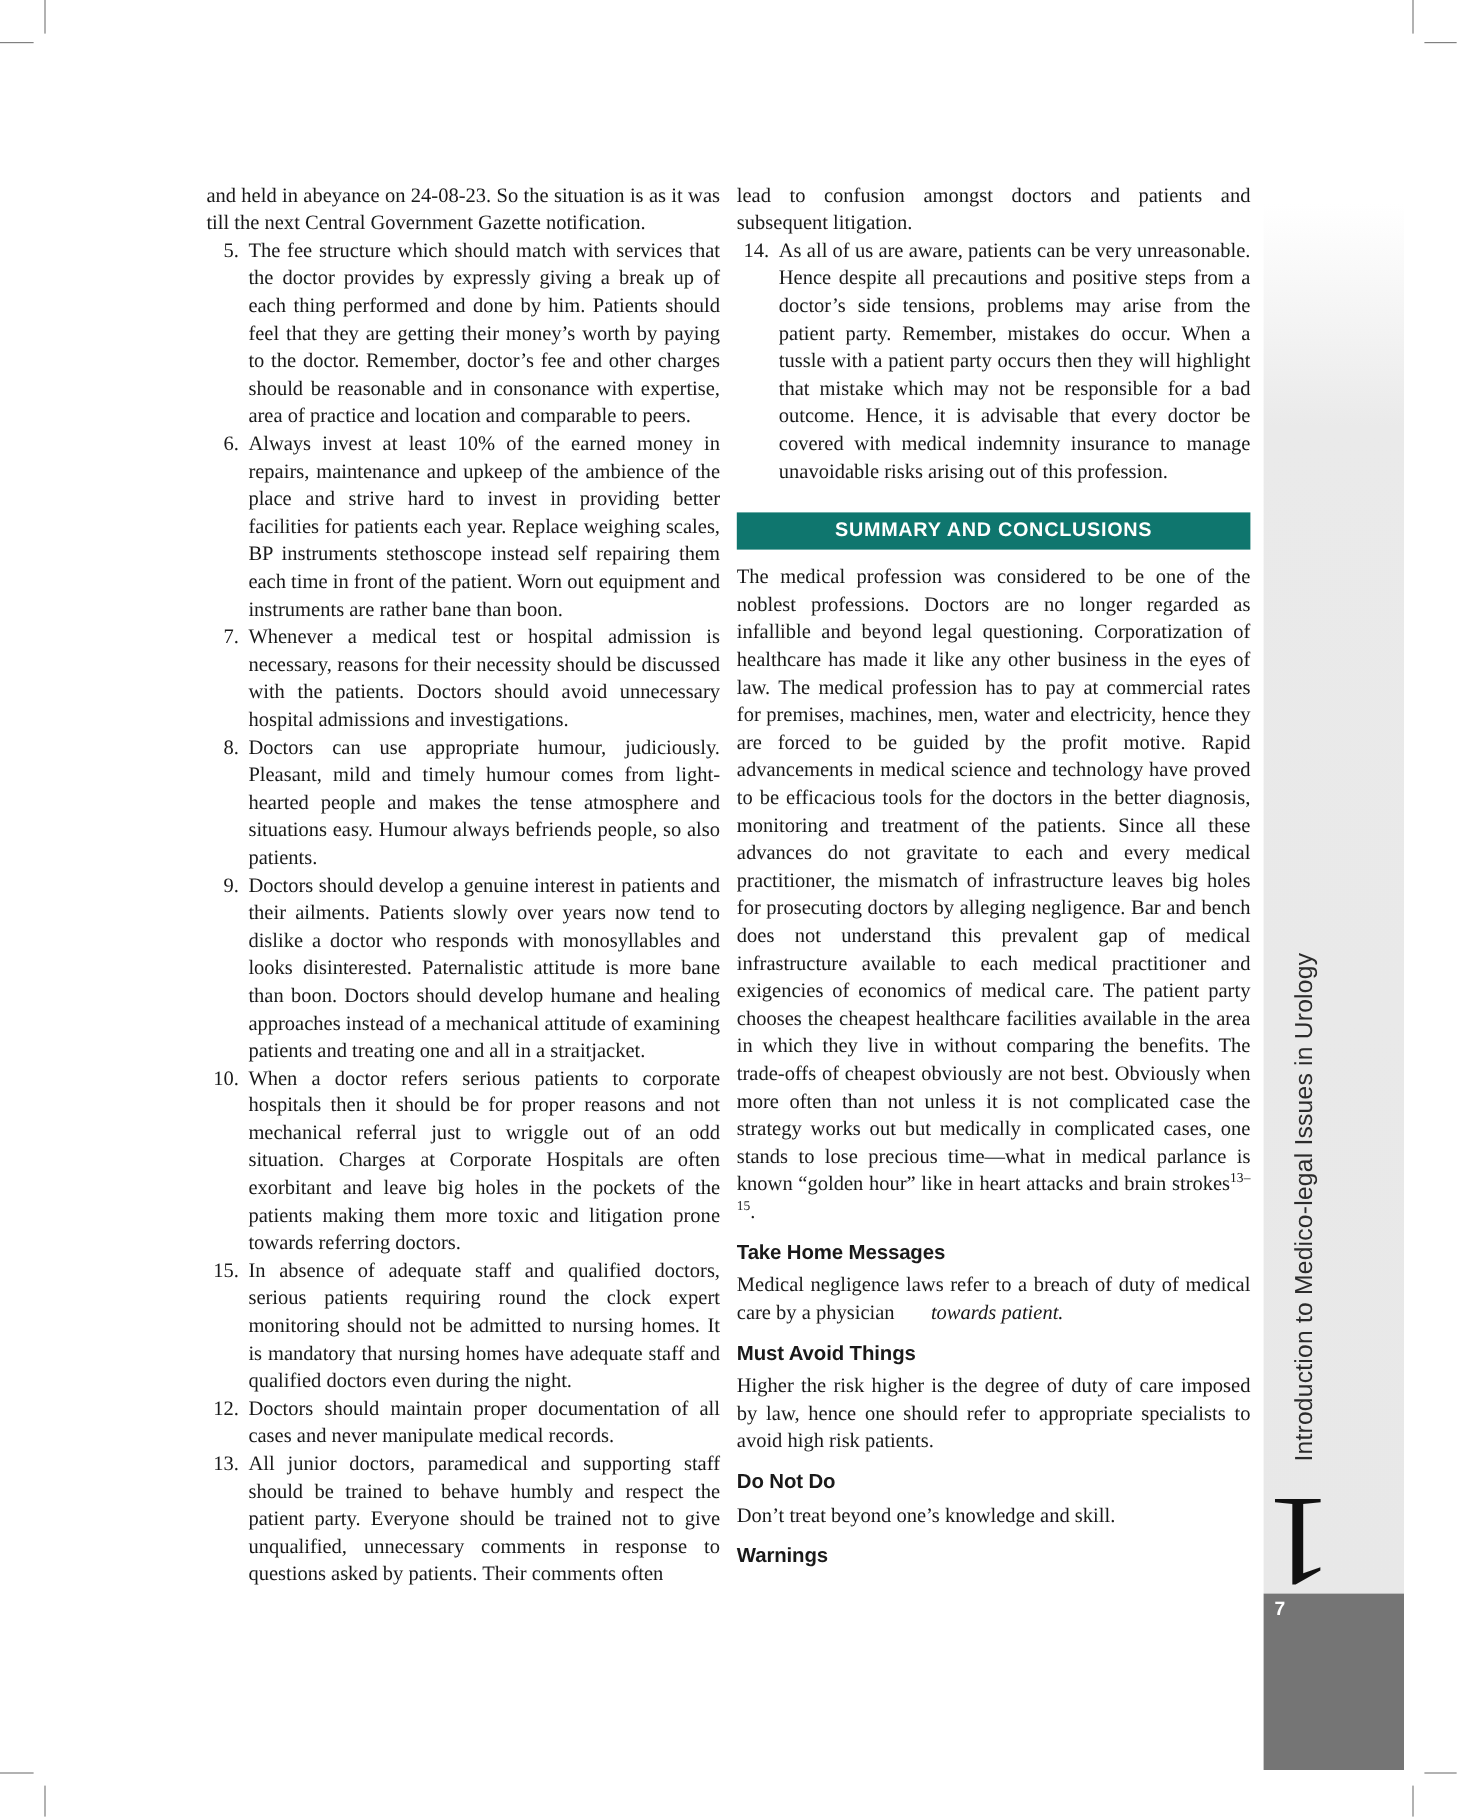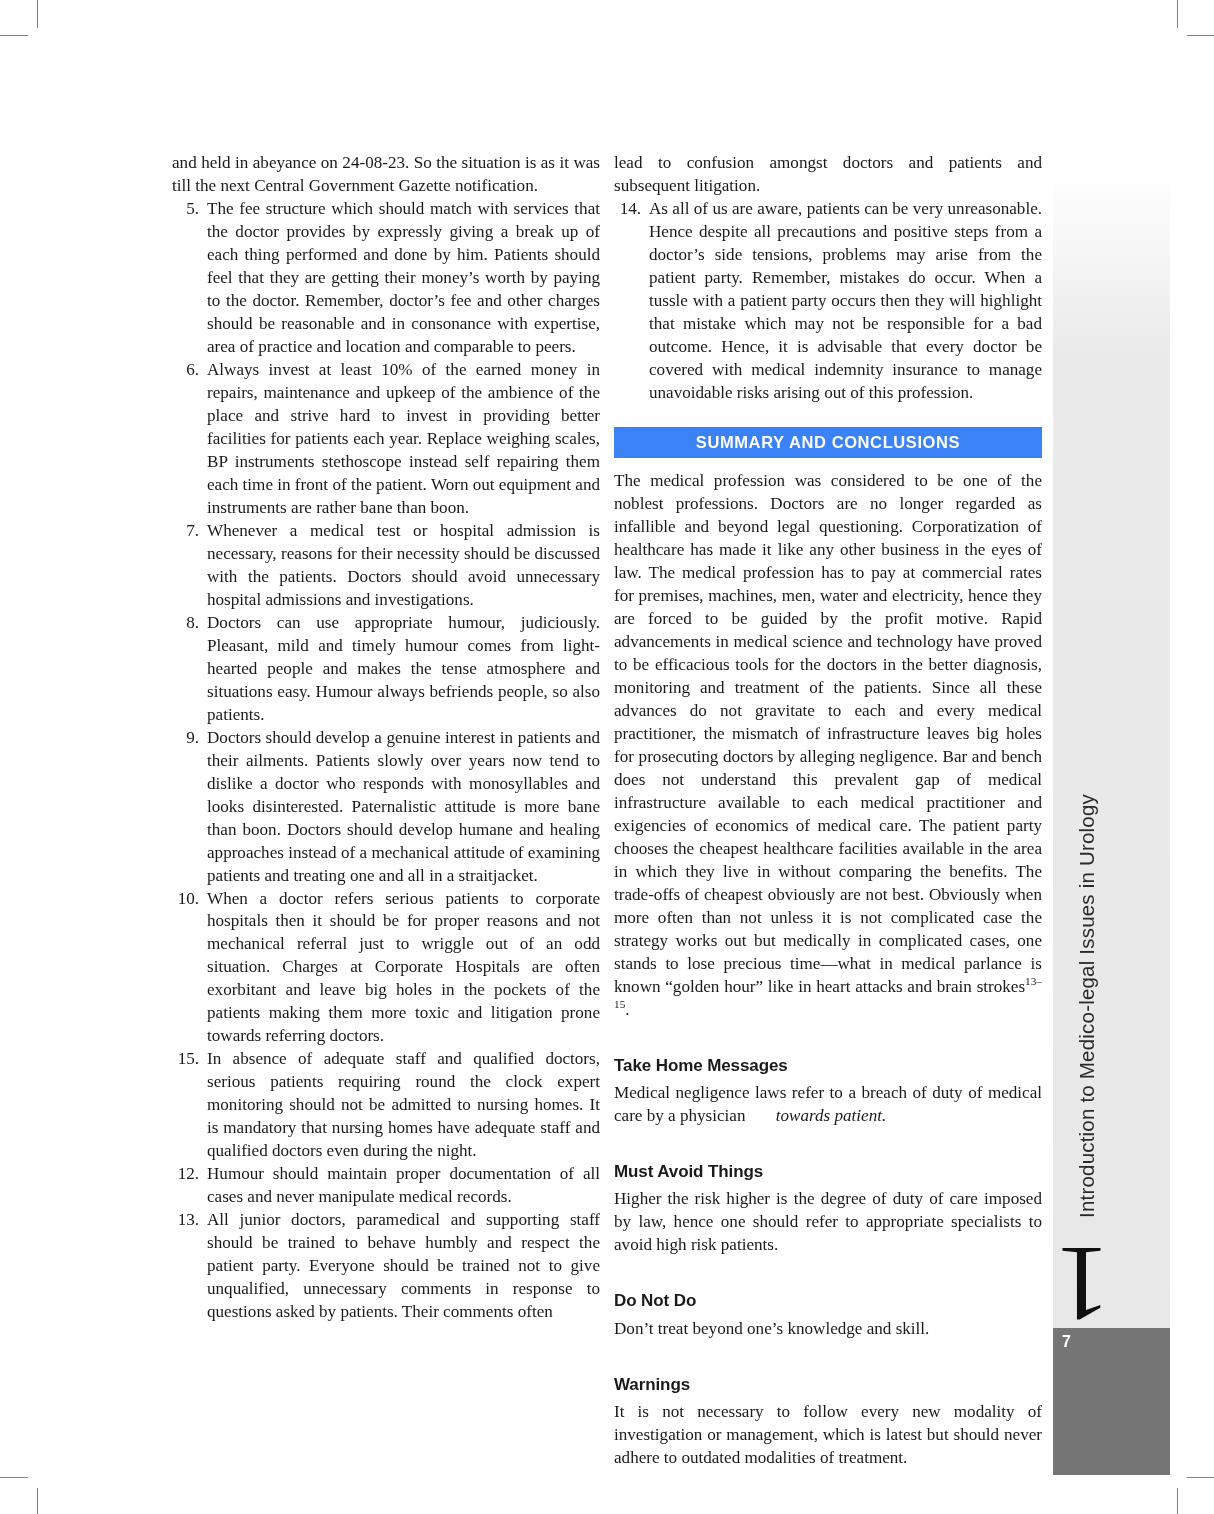--- a/index.html
+++ b/index.html
@@ -77,38 +77,38 @@
     font-variant-numeric: lining-nums;
   }
   ol.numlist li > .li-text { display: block; }
 
   
   .li-text, p.body-par { text-align-last: left; }
 
   
   .banner {
     margin: 22px 0 12px 0;
-    background: #3b82f6;
+    background: #0f766e;
     color: #ffffff;
     font-family: "Liberation Sans", sans-serif;
     font-weight: bold;
     font-size: 16.5px;
     letter-spacing: 0.6px;
     text-align: center;
     padding: 6px 0 7px 0;
     line-height: 1.1;
   }
 
   
   h3.subhead {
     font-family: "Liberation Sans", sans-serif;
     font-weight: bold;
     font-size: 17px;
     letter-spacing: -0.1px;
-    margin: 34px 0 6px 0;
+    margin: 12px 0 6px 0;
     line-height: 1.2;
     text-align: left;
   }
   .summary-par { margin-top: 2px; }
   .sub-par { margin: 0; }
   .italic { font-style: italic; margin-left: 26px; }
   sup { font-size: 0.66em; vertical-align: super; line-height: 0; }
 
   
   .side-band {
@@ -213,21 +213,21 @@
       <li>
         <span class="li-num">10.</span>
         <span class="li-text">When a doctor refers serious patients to corporate hospitals then it should be for proper reasons and not mechanical referral just to wriggle out of an odd situation. Charges at Corporate Hospitals are often exorbitant and leave big holes in the pockets of the patients making them more toxic and litigation prone towards referring doctors.</span>
       </li>
       <li>
         <span class="li-num">15.</span>
         <span class="li-text">In absence of adequate staff and qualified doctors, serious patients requiring round the clock expert monitoring should not be admitted to nursing homes. It is mandatory that nursing homes have adequate staff and qualified doctors even during the night.</span>
       </li>
       <li>
         <span class="li-num">12.</span>
-        <span class="li-text">Humour should maintain proper documentation of all cases and never manipulate medical records.</span>
+        <span class="li-text">Doctors should maintain proper documentation of all cases and never manipulate medical records.</span>
       </li>
       <li>
         <span class="li-num">13.</span>
         <span class="li-text">All junior doctors, paramedical and supporting staff should be trained to behave humbly and respect the patient party. Everyone should be trained not to give unqualified, unnecessary comments in response to questions asked by patients. Their comments often</span>
       </li>
     </ol>
   </div>
 
   <div class="col col-right">
 
@@ -247,21 +247,20 @@
     <h3 class="subhead">Take Home Messages</h3>
     <p class="body-par sub-par"><span>Medical negligence laws refer to a breach of duty of medical care by a physician </span><span class="italic">towards patient.</span></p>
 
     <h3 class="subhead">Must Avoid Things</h3>
     <p class="body-par sub-par">Higher the risk higher is the degree of duty of care imposed by law, hence one should refer to appropriate specialists to avoid high risk patients.</p>
 
     <h3 class="subhead">Do Not Do</h3>
     <p class="body-par sub-par">Don’t treat beyond one’s knowledge and skill.</p>
 
     <h3 class="subhead">Warnings</h3>
-    <p class="body-par sub-par">It is not necessary to follow every new modality of investigation or management, which is latest but should never adhere to outdated modalities of treatment.</p>
   </div>
 
   <div class="side-band"></div>
   <div class="running-title">
     <span>Introduction to Medico-legal Issues in Urology</span>
   </div>
   <div class="chapter-number">1</div>
   <div class="folio-block"></div>
   <div class="folio-number">7</div>
 

